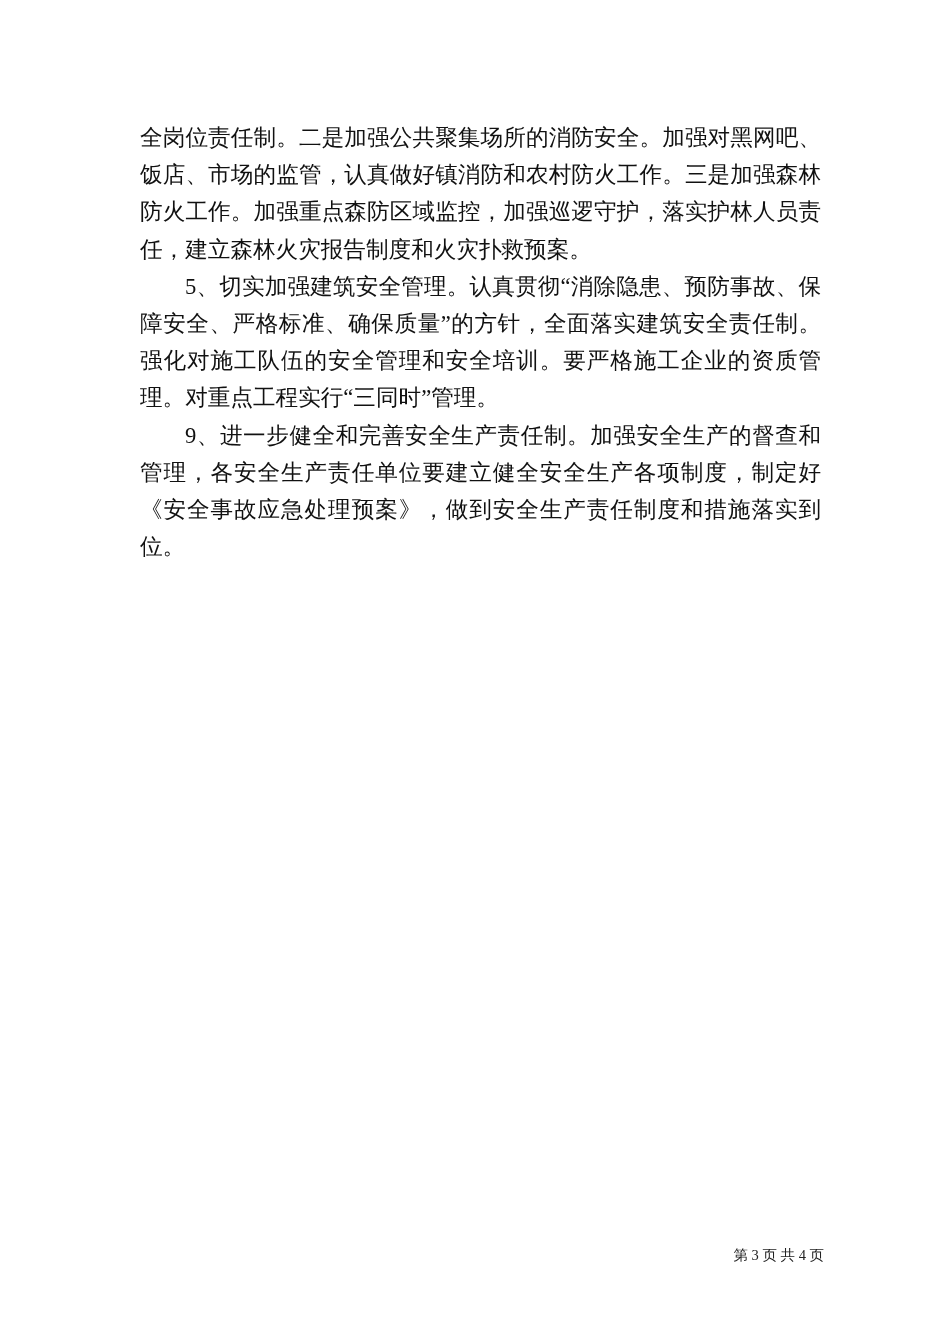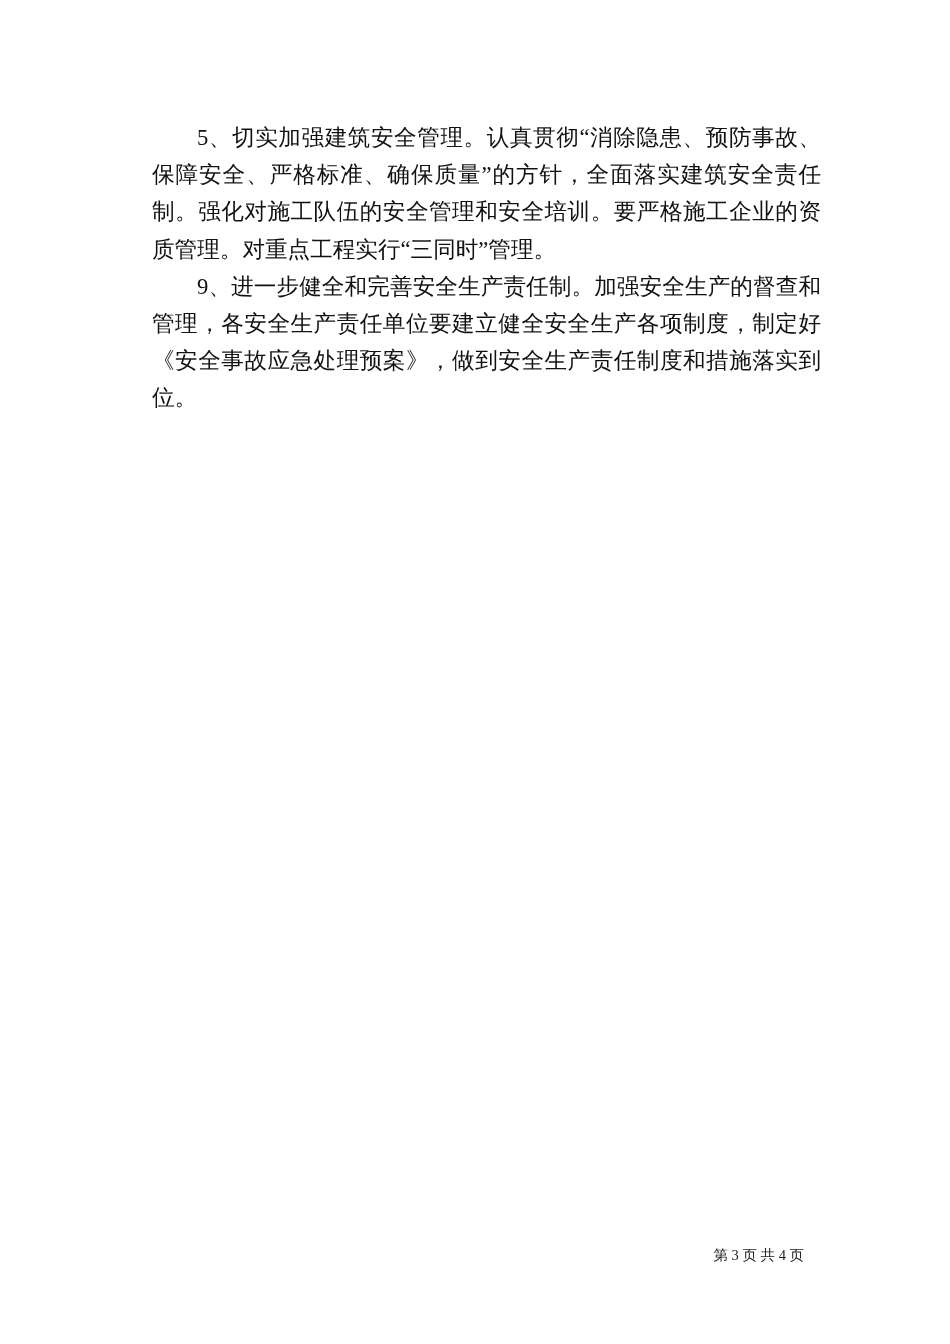--- a/index.html
+++ b/index.html
@@ -27,37 +27,37 @@
     text-justify: inter-ideograph;
     word-break: normal;
     color: #111111;
   }
   .para {
     margin: 0;
     padding: 0;
   }
   .para.indent {
     text-indent: 45px;
-    margin-left: 12px;
   }
   .footer {
     position: absolute;
-    left: 136px;
+    left: 156px;
     top: 1246px;
     width: 668px;
     text-align: right;
     font-size: 14.5px;
     line-height: 18px;
     color: #222222;
   }
 </style>
 </head>
 <body>
 
 <div class="page">
   <div class="content">
+      <p class="para">全岗位责任制。二是加强公共聚集场所的消防安全。加强对黑网吧、饭店、市场的监管，认真做好镇消防和农村防火工作。三是加强森林防火工作。加强重点森防区域监控，加强巡逻守护，落实护林人员责任，建立森林火灾报告制度和火灾扑救预案。</p>
       <p class="para indent">5、切实加强建筑安全管理。认真贯彻“消除隐患、预防事故、保障安全、严格标准、确保质量”的方针，全面落实建筑安全责任制。强化对施工队伍的安全管理和安全培训。要严格施工企业的资质管理。对重点工程实行“三同时”管理。</p>
       <p class="para indent">9、进一步健全和完善安全生产责任制。加强安全生产的督查和管理，各安全生产责任单位要建立健全安全生产各项制度，制定好《安全事故应急处理预案》，做到安全生产责任制度和措施落实到位。</p>
     </div>
   <div class="footer">
     <span>第 3 页 共 4 页</span>
   </div>
 </div>
 
 </body></html>

